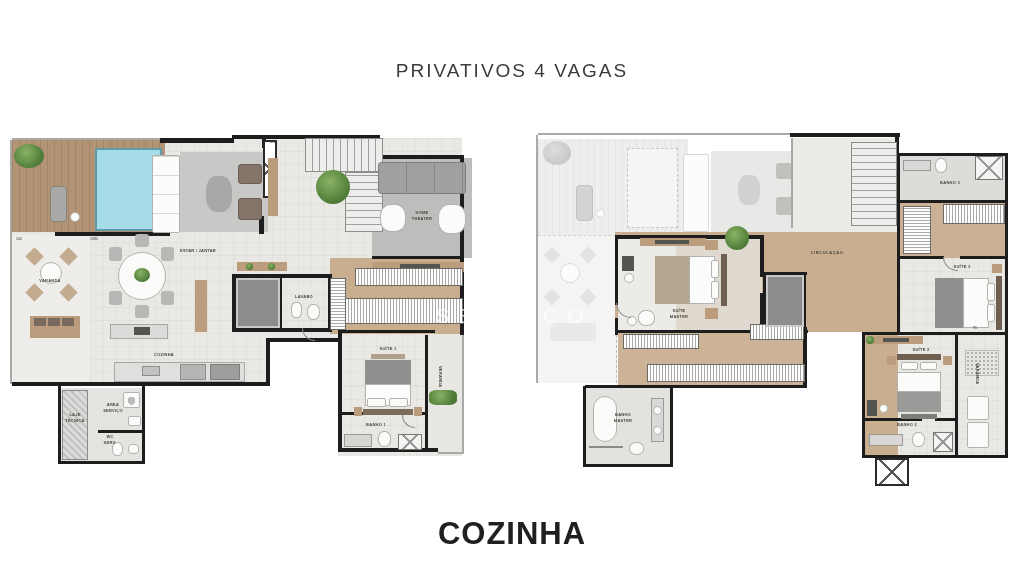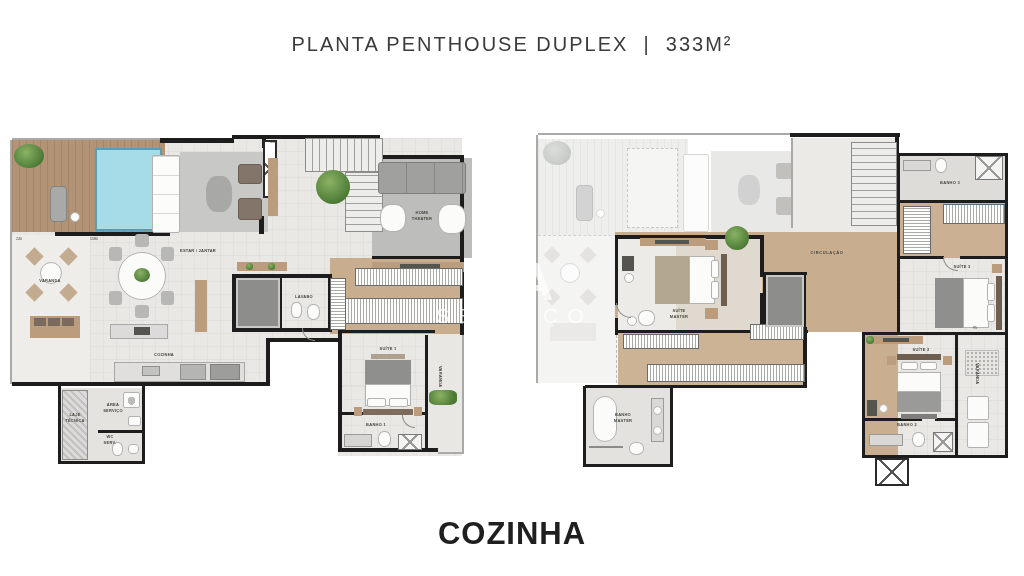--- a/index.html
+++ b/index.html
@@ -37,23 +37,22 @@
   .t2{position:absolute;left:0;width:1024px;text-align:center;font-size:19px;letter-spacing:2px;color:#3b3b3b;white-space:pre}
   .logo{position:absolute;left:0;width:1024px;text-align:center;font-size:31px;font-weight:700;letter-spacing:1px;color:#1f1f1f}
   .wm1{position:absolute;left:447px;top:250px;width:130px;text-align:center;font-size:54px;font-weight:700;color:rgba(255,255,255,.68);z-index:40;pointer-events:none}
   .wm2{position:absolute;left:408px;top:304px;width:212px;text-align:center;font-size:21px;letter-spacing:9px;color:rgba(255,255,255,.72);z-index:40;pointer-events:none}
 </style>
 </head>
 <body>
 
 <div id="stage">
 
-  <div class="t1" style="top:33px">PLANTA PENTHOUSE DUPLEX  |  333M²</div>
-
-  <div class="wm1">ITA</div>
+  <div class="t2" style="top:60px">PRIVATIVOS 4 VAGAS</div>
+
   <div class="wm2">SERVIÇO</div>
 
   <div class="abs" style="left:10px;top:128px;width:482px;height:340px">
 
     <div class="f floor" style="left:2px;top:10px;width:450px;height:248px"></div>
     <div class="f floor" style="left:328px;top:258px;width:124px;height:70px"></div>
     <div class="f" style="left:50px;top:260px;width:85px;height:76px;background:#e4e3e0"></div>
     <div class="f deck" style="left:2px;top:12px;width:153px;height:92px"></div>
     <div class="f pool" style="left:85px;top:20px;width:67px;height:83px"></div>
     <div class="f" style="left:2px;top:107px;width:78px;height:150px;background:#eeede9"></div>

